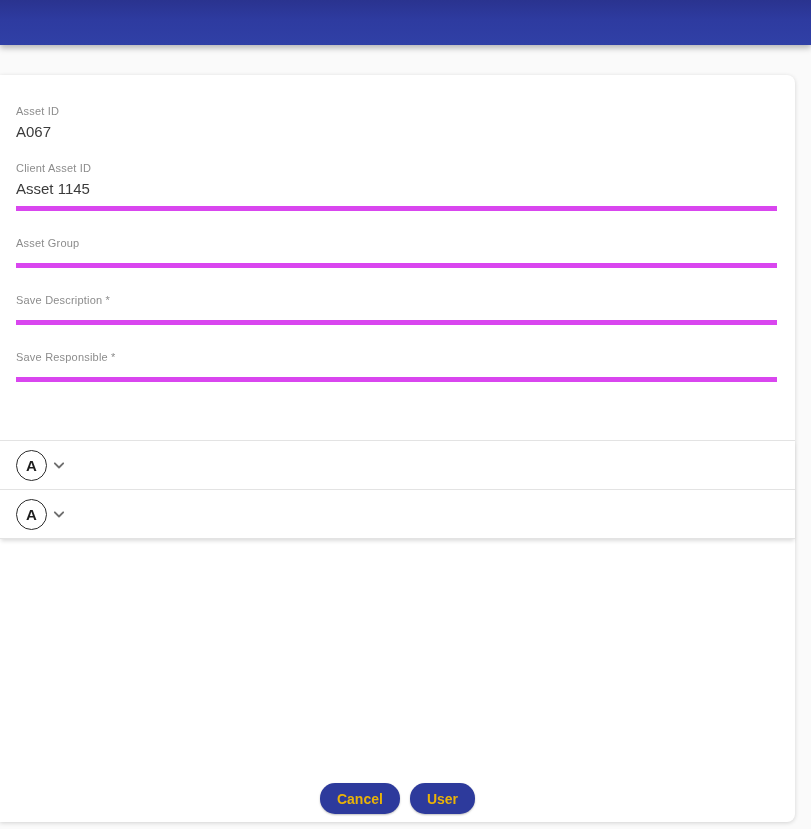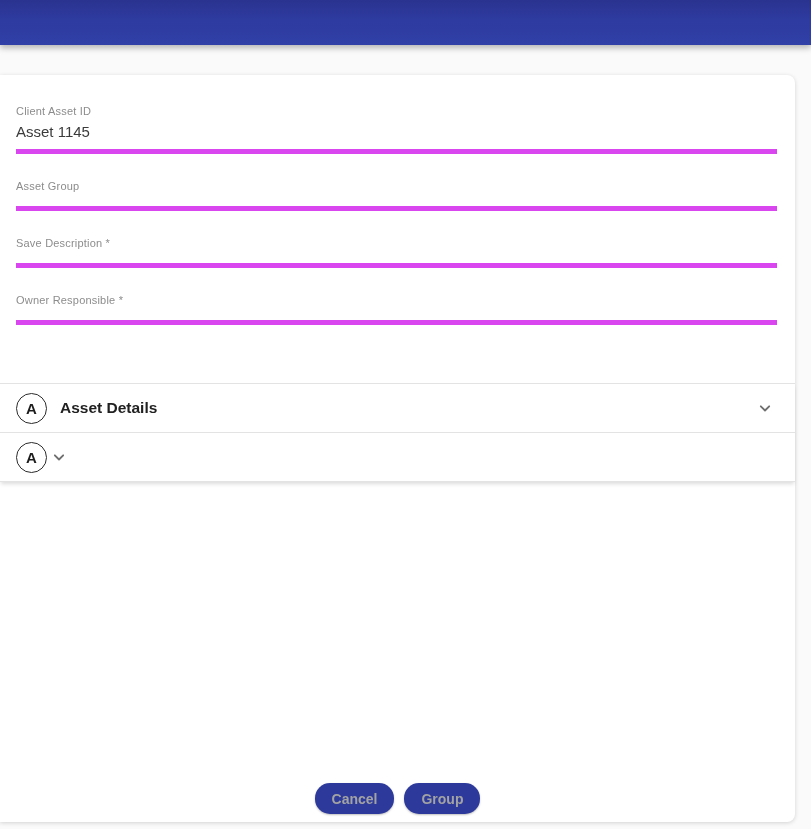--- a/index.html
+++ b/index.html
@@ -88,79 +88,84 @@
   .actions {
     margin-top: auto;
     padding-bottom: 4px;
     display: flex; justify-content: center; align-items: center; gap: 10px;
     height: 43px;
   }
   .btn {
     height: 31px;
     padding: 0 17px;
     border: none; border-radius: 15px;
-    background: #2d3a9c; color: #a3a3a3;
+    background: #2d3a9c; color: #eab308;
     font-family: "Liberation Sans", sans-serif;
     font-size: 14px; font-weight: 700;
     cursor: pointer;
     box-shadow: 0 1px 2px rgba(0,0,0,0.25);
   }
 </style>
 </head>
 <body>
 
 <header class="appbar"></header>
 
 <main class="card">
 
   <div class="fields">
 
+    <div class="field">
+      <span class="field-label">Asset ID</span>
+      <div class="value-row">
+        <div class="field-value">A067</div>
+      </div>
+    </div>
 
     <div class="field underlined">
       <span class="field-label">Client Asset ID</span>
       <div class="value-row">
         <div class="field-value">Asset 1145</div>
       </div>
     </div>
 
     <div class="field underlined">
       <span class="field-label">Asset Group</span>
     </div>
 
     <div class="field underlined">
       <span class="field-label">Save Description *</span>
     </div>
 
     <div class="field underlined">
-      <span class="field-label">Owner Responsible *</span>
+      <span class="field-label">Save Responsible *</span>
     </div>
 
   </div>
 
   <div class="accordion">
 
     <div class="acc-row">
       <span class="circle-a">A</span>
-      <span class="acc-title">Asset Details</span>
       <span class="chev">
         <svg width="20" height="20" viewBox="0 0 24 24" fill="none" stroke="#6f6f6f" stroke-width="2.2" stroke-linecap="round" stroke-linejoin="round">
           <polyline points="7 10 12 15 17 10"></polyline>
         </svg>
       </span>
     </div>
 
     <div class="acc-row">
       <span class="circle-a">A</span>
       <span class="chev">
         <svg width="20" height="20" viewBox="0 0 24 24" fill="none" stroke="#6f6f6f" stroke-width="2.2" stroke-linecap="round" stroke-linejoin="round">
           <polyline points="7 10 12 15 17 10"></polyline>
         </svg>
       </span>
     </div>
 
   </div>
 
   <div class="actions">
     <button class="btn">Cancel</button>
-    <button class="btn">Group</button>
+    <button class="btn">User</button>
   </div>
 
 </main>
 
 </body></html>

